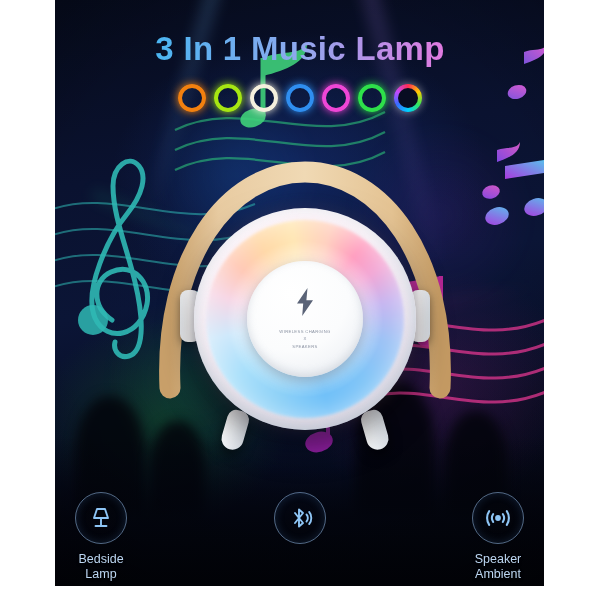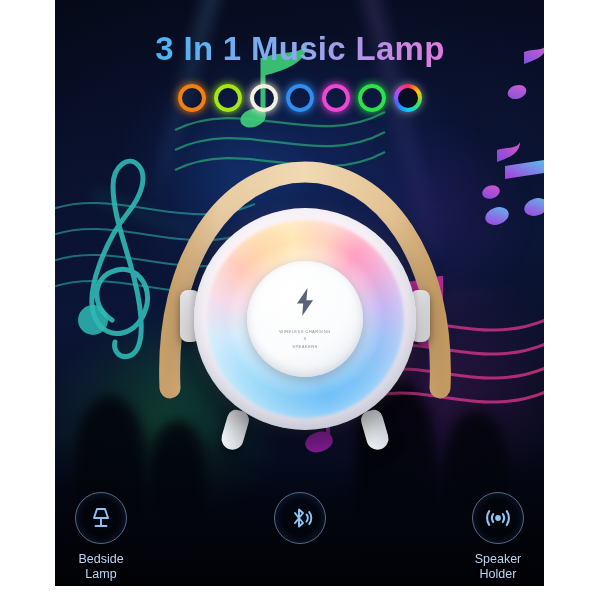--- a/index.html
+++ b/index.html
@@ -323,20 +323,20 @@
         <svg width="30" height="28" viewBox="0 0 30 28" fill="none" stroke="#8ec5f5" stroke-width="2.1" stroke-linecap="round">
           <circle cx="15" cy="14" r="2.9" fill="#8ec5f5" stroke="none"></circle>
           <path d="M10.2 10 C 8.6 12.4 8.6 15.6 10.2 18"></path>
           <path d="M19.8 10 C 21.4 12.4 21.4 15.6 19.8 18"></path>
           <path d="M6.2 7.2 C 3.4 11.2 3.4 16.8 6.2 20.8"></path>
           <path d="M23.8 7.2 C 26.6 11.2 26.6 16.8 23.8 20.8"></path>
         </svg>
       </div>
       <div class="flabel">
         <div>Speaker</div>
-        <div>Holder</div>
+        <div>Ambient</div>
       </div>
     </div>
 
 
 
   </div>
 </div>
 
 </body></html>

